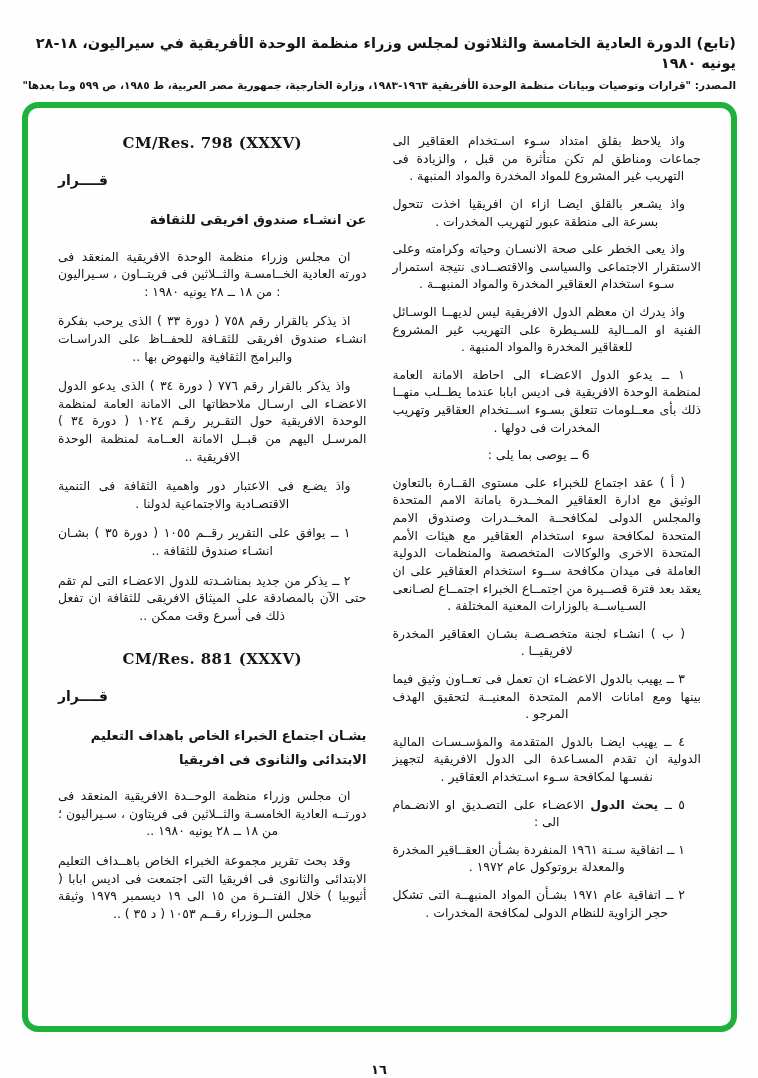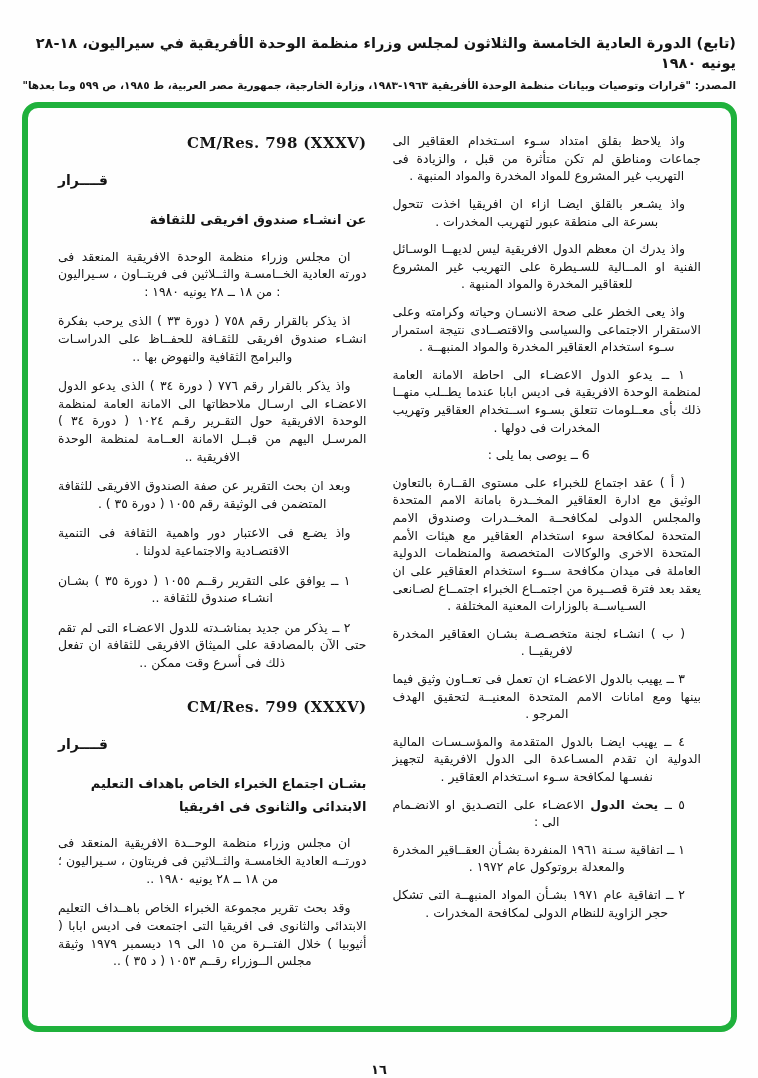--- a/index.html
+++ b/index.html
@@ -58,21 +58,21 @@
     text-align:justify;
     text-align-last:center;
     text-indent:16px;
     margin:0 0 10px 0;
   }
   .col-left p.para{margin-bottom:12px;}
   .bold-run{font-weight:bold;}
 
   .cm-id{
     direction:ltr;
-    text-align:right;
+    text-align:center;
     font-family:"DejaVu Serif","Liberation Serif",serif;
     font-weight:bold;
     font-size:15px;
     letter-spacing:0.4px;
     margin:2px 0 20px 0;
   }
   .res-title{
     text-align:left;
     font-weight:bold;
     font-size:14px;
@@ -105,47 +105,46 @@
     <div class="header-line1">(تابع) الدورة العادية الخامسة والثلاثون لمجلس وزراء منظمة الوحدة الأفريقية في سيراليون، ١٨-٢٨ يونيه ١٩٨٠</div>
     <div class="header-line2">المصدر: "قرارات وتوصيات وبيانات منظمة الوحدة الأفريقية ١٩٦٣-١٩٨٣، وزارة الخارجية، جمهورية مصر العربية، ط ١٩٨٥، ص ٥٩٩ وما بعدها"</div>
   </div>
 
   <div class="green-box">
     <div class="columns">
 
       <div class="col col-right">
         <p class="para">واذ يلاحظ بقلق امتداد سـوء اسـتخدام العقاقير الى جماعات ومناطق لم تكن متأثرة من قبل ، والزيادة فى التهريب غير المشروع للمواد المخدرة والمواد المنبهة .</p>
         <p class="para">واذ يشـعر بالقلق ايضـا ازاء ان افريقيا اخذت تتحول بسرعة الى منطقة عبور لتهريب المخدرات .</p>
+        <p class="para">واذ يعى الخطر على صحة الانسـان وحياته وكرامته وعلى الاستقرار الاجتماعى والسياسى والاقتصــادى نتيجة استمرار سـوء استخدام العقاقير المخدرة والمواد المنبهــة .</p>
         <p class="para">واذ يدرك ان معظم الدول الافريقية ليس لديهــا الوسـائل الفنية او المــالية للسـيطرة على التهريب غير المشروع للعقاقير المخدرة والمواد المنبهة .</p>
-        <p class="para">واذ يعى الخطر على صحة الانسـان وحياته وكرامته وعلى الاستقرار الاجتماعى والسياسى والاقتصــادى نتيجة استمرار سـوء استخدام العقاقير المخدرة والمواد المنبهــة .</p>
         <p class="para">١ ــ يدعو الدول الاعضـاء الى احاطة الامانة العامة لمنظمة الوحدة الافريقية فى اديس ابابا عندما يطــلب منهــا ذلك بأى معــلومات تتعلق بسـوء اســتخدام العقاقير وتهريب المخدرات فى دولها .</p>
         <p class="para">6 ــ يوصى بما يلى :</p>
         <p class="para">( أ ) عقد اجتماع للخبراء على مستوى القــارة بالتعاون الوثيق مع ادارة العقاقير المخــدرة بامانة الامم المتحدة والمجلس الدولى لمكافحــة المخــدرات وصندوق الامم المتحدة لمكافحة سوء استخدام العقاقير مع هيئات الأمم المتحدة الاخرى والوكالات المتخصصة والمنظمات الدولية العاملة فى ميدان مكافحة ســوء استخدام العقاقير على ان يعقد بعد فترة قصــيرة من اجتمــاع الخبراء اجتمــاع لصـانعى السـياســة بالوزارات المعنية المختلفة .</p>
         <p class="para">( ب ) انشـاء لجنة متخصـصـة بشـان العقاقير المخدرة لافريقيــا .</p>
         <p class="para">٣ ــ يهيب بالدول الاعضـاء ان تعمل فى تعــاون وثيق فيما بينها ومع امانات الامم المتحدة المعنيــة لتحقيق الهدف المرجو .</p>
         <p class="para">٤ ــ يهيب ايضـا بالدول المتقدمة والمؤسـسـات المالية الدولية ان تقدم المسـاعدة الى الدول الافريقية لتجهيز نفسـها لمكافحة سـوء اسـتخدام العقاقير .</p>
         <p class="para"><span>٥ ــ </span><span class="bold-run">يحث الدول</span><span> الاعضـاء على التصـديق او الانضـمام الى :</span></p>
         <p class="para">١ ــ اتفاقية سـنة ١٩٦١ المنفردة بشـأن العقــاقير المخدرة والمعدلة بروتوكول عام ١٩٧٢ .</p>
         <p class="para">٢ ــ اتفاقية عام ١٩٧١ بشـأن المواد المنبهــة التى تشكل حجر الزاوية للنظام الدولى لمكافحة المخدرات .</p>
       </div>
 
       <div class="col col-left">
         <div class="cm-id">CM/Res. 798 (XXXV)</div>
         <div class="res-title">قــــرار</div>
         <div class="res-subtitle">عن انشـاء صندوق افريقى للثقافة</div>
         <p class="para">ان مجلس وزراء منظمة الوحدة الافريقية المنعقد فى دورته العادية الخــامسـة والثــلاثين فى فريتــاون ، سـيراليون : من ١٨ ــ ٢٨ يونيه ١٩٨٠ :</p>
         <p class="para">اذ يذكر بالقرار رقم ٧٥٨ ( دورة ٣٣ ) الذى يرحب بفكرة انشـاء صندوق افريقى للثقـافة للحفــاظ على الدراسـات والبرامج الثقافية والنهوض بها ..</p>
         <p class="para">واذ يذكر بالقرار رقم ٧٧٦ ( دورة ٣٤ ) الذى يدعو الدول الاعضـاء الى ارسـال ملاحظاتها الى الامانة العامة لمنظمة الوحدة الافريقية حول التقـرير رقـم ١٠٢٤ ( دورة ٣٤ ) المرسـل اليهم من قبــل الامانة العــامة لمنظمة الوحدة الافريقية ..</p>
-        <p class="para">وبعد ان بحث التقرير عن صفة الصندوق الافريقى للثقافة المتضمن فى الوثيقة رقم ١٠٥٥ ( دورة ٣٥ ) .</p>
         <p class="para">واذ يضـع فى الاعتبار دور واهمية الثقافة فى التنمية الاقتصـادية والاجتماعية لدولنا .</p>
         <p class="para">١ ــ يوافق على التقرير رقــم ١٠٥٥ ( دورة ٣٥ ) بشـان انشـاء صندوق للثقافة ..</p>
         <p class="para">٢ ــ يذكر من جديد بمناشـدته للدول الاعضـاء التى لم تقم حتى الآن بالمصادقة على الميثاق الافريقى للثقافة ان تفعل ذلك فى أسرع وقت ممكن ..</p>
 
         <div class="res-block-2">
-          <div class="cm-id">CM/Res. 799 (XXXV)</div>
+          <div class="cm-id">CM/Res. 881 (XXXV)</div>
           <div class="res-title">قــــرار</div>
           <div class="res-subtitle"><span>بشـان اجتماع الخبراء الخاص باهداف التعليم</span><br><span>الابتدائى والثانوى فى افريقيا</span></div>
           <p class="para">ان مجلس وزراء منظمة الوحــدة الافريقية المنعقد فى دورتــه العادية الخامسـة والثــلاثين فى فريتاون ، سـيراليون ؛ من ١٨ ــ ٢٨ يونيه ١٩٨٠ ..</p>
           <p class="para">وقد بحث تقرير مجموعة الخبراء الخاص باهــداف التعليم الابتدائى والثانوى فى افريقيا التى اجتمعت فى اديس ابابا ( أثيوبيا ) خلال الفتــرة من ١٥ الى ١٩ ديسمبر ١٩٧٩ وثيقة مجلس الــوزراء رقــم ١٠٥٣ ( د ٣٥ ) ..</p>
         </div>
       </div>
 
     </div>
   </div>
 

